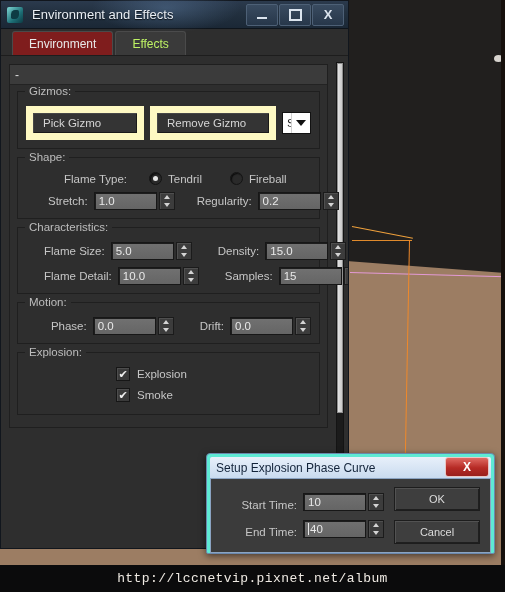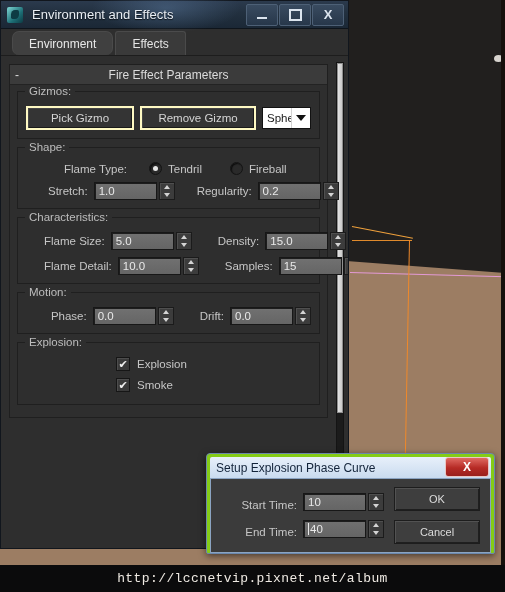--- a/index.html
+++ b/index.html
@@ -93,26 +93,26 @@
 
   
   .tabstrip{
     height:26px;flex:0 0 26px;background:#2e2e2e;
     display:flex;align-items:flex-end;padding-left:11px;
     border-bottom:1px solid #1d1d1d;
   }
   .tab{
     height:23px;padding:0 16px;
     display:flex;align-items:center;
-    font-size:12px;color:#e5e5e5;
+    font-size:12px;color:#bef264;
     background:#3a3a3a;
     border:1px solid #4a4a4a;border-bottom:none;
     border-radius:3px 3px 0 0;margin-right:2px;
   }
-  .tab.active{background:#404040;color:#e8e8e8;border-radius:7px;}
+  .tab.active{background:#7f1d1d;color:#e8e8e8;}
 
   
   .panel{
     flex:1;background:#2e2e2e;position:relative;
     padding:8px 6px 0 8px;box-sizing:border-box;overflow:hidden;
   }
   .scrollbar{
     position:absolute;right:4px;top:6px;width:8px;bottom:2px;
     background:#1b1b1b;border:1px solid #141414;box-sizing:border-box;
   }
@@ -148,24 +148,24 @@
   }
   .group-title{
     position:absolute;top:-7px;left:7px;background:#2e2e2e;
     padding:0 4px;font-size:11.5px;color:#bdbdbd;
   }
 
   .row{display:flex;align-items:center;margin-bottom:7px;}
   .row:last-child{margin-bottom:0;}
 
   .btn{
-    background:#343434;border:2px solid #fef9c3;
+    background:#343434;border:7px solid #fef9c3;
     box-shadow:inset 1px 1px 0 #474747, inset -1px -1px 0 #1a1a1a;
     color:#d5d5d5;font-size:11.5px;
-    padding:4px 10px;text-align:center;white-space:nowrap;
+    padding:4px 10px;text-align:left;white-space:nowrap;
   }
 
   .combo{
     display:flex;align-items:stretch;height:20px;
     border:1px solid #121212;background:#fff;flex:1;min-width:0;
   }
   .combo-val{
     flex:1;background:#fff;color:#1a1a1a;font-size:11.5px;
     display:flex;align-items:center;padding:0 4px;
     overflow:hidden;white-space:nowrap;
@@ -228,21 +228,21 @@
     width:12px;height:12px;background:#3a3a3a;
     border:1px solid #161616;box-shadow:inset 1px 1px 0 #4d4d4d;
     display:inline-flex;align-items:center;justify-content:center;
     margin-right:7px;flex:0 0 12px;
     color:#f0f0f0;font-size:11px;line-height:1;
   }
 
   
   #dlg{
     position:absolute;left:206px;top:453px;width:289px;height:101px;
-    background:#84cc16;
+    background:#5eead4;
     border:1px solid #6b88ad;
     border-radius:4px 4px 2px 2px;
     box-shadow:0 2px 7px rgba(0,0,0,.55);
     box-sizing:border-box;
     display:flex;flex-direction:column;
     padding:3px;
   }
   .dlg-title{
     height:21px;flex:0 0 21px;display:flex;align-items:center;
     padding-left:6px;position:relative;
@@ -309,21 +309,20 @@
   <div class="panel">
 
     <div class="scrollbar">
       <div class="scroll-thumb"></div>
       <div class="scroll-grip"></div>
     </div>
 
     <div class="rollout">
       <div class="rollout-head">
         <span class="rollout-minus">-</span>
-        <span>Fire Effect Parameters</span>
       </div>
 
       <div class="rollout-body">
 
         <div class="group">
           <div class="group-title">Gizmos:</div>
           <div class="row">
             <div class="btn" style="width:84px;margin-right:6px;">Pick Gizmo</div>
             <div class="btn" style="width:92px;margin-right:6px;">Remove Gizmo</div>
             <div class="combo">

